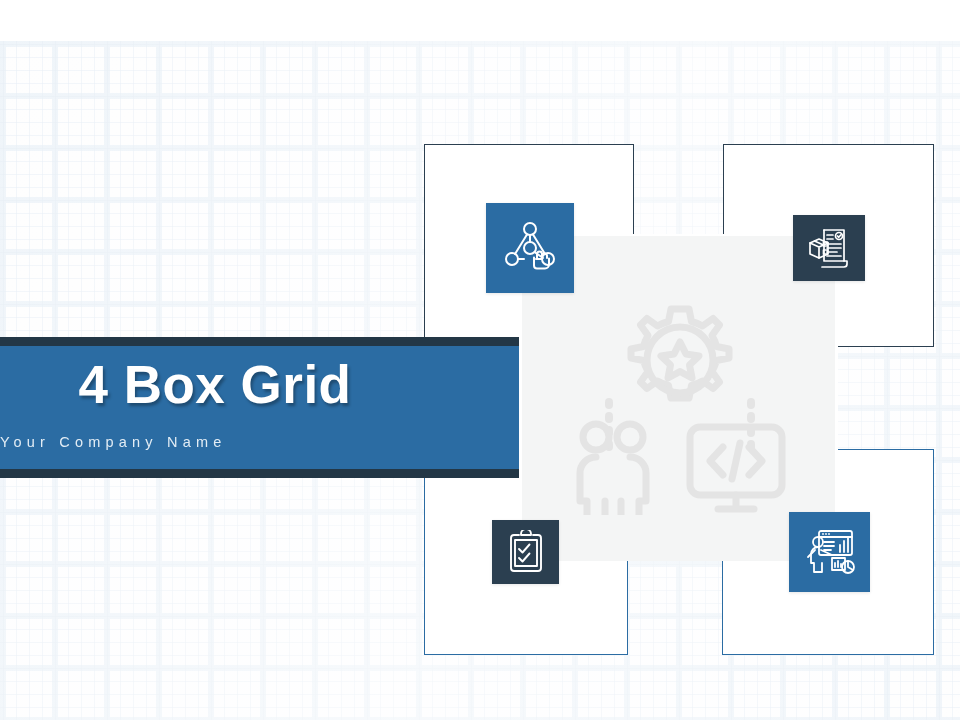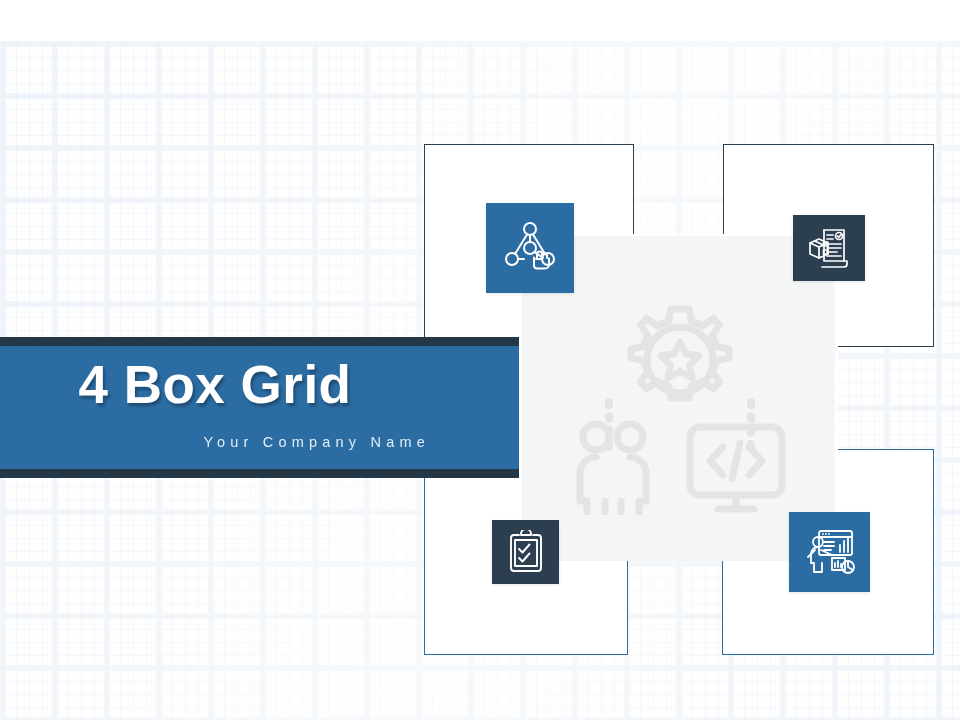--- a/index.html
+++ b/index.html
@@ -147,21 +147,21 @@
     color: #ffffff;
     letter-spacing: 0.5px;
     text-shadow: 2px 3px 3px rgba(0,0,0,0.30);
     white-space: nowrap;
   }
   .banner-subtitle {
     position: absolute;
     left: 0;
     top: 88px;
     width: 430px;
-    text-align: right;
+    text-align: left;
     font-size: 14.5px;
     color: #e3edf5;
     letter-spacing: 5.2px;
     white-space: nowrap;
   }
 </style>
 </head>
 <body>
 
 <div id="slide">

